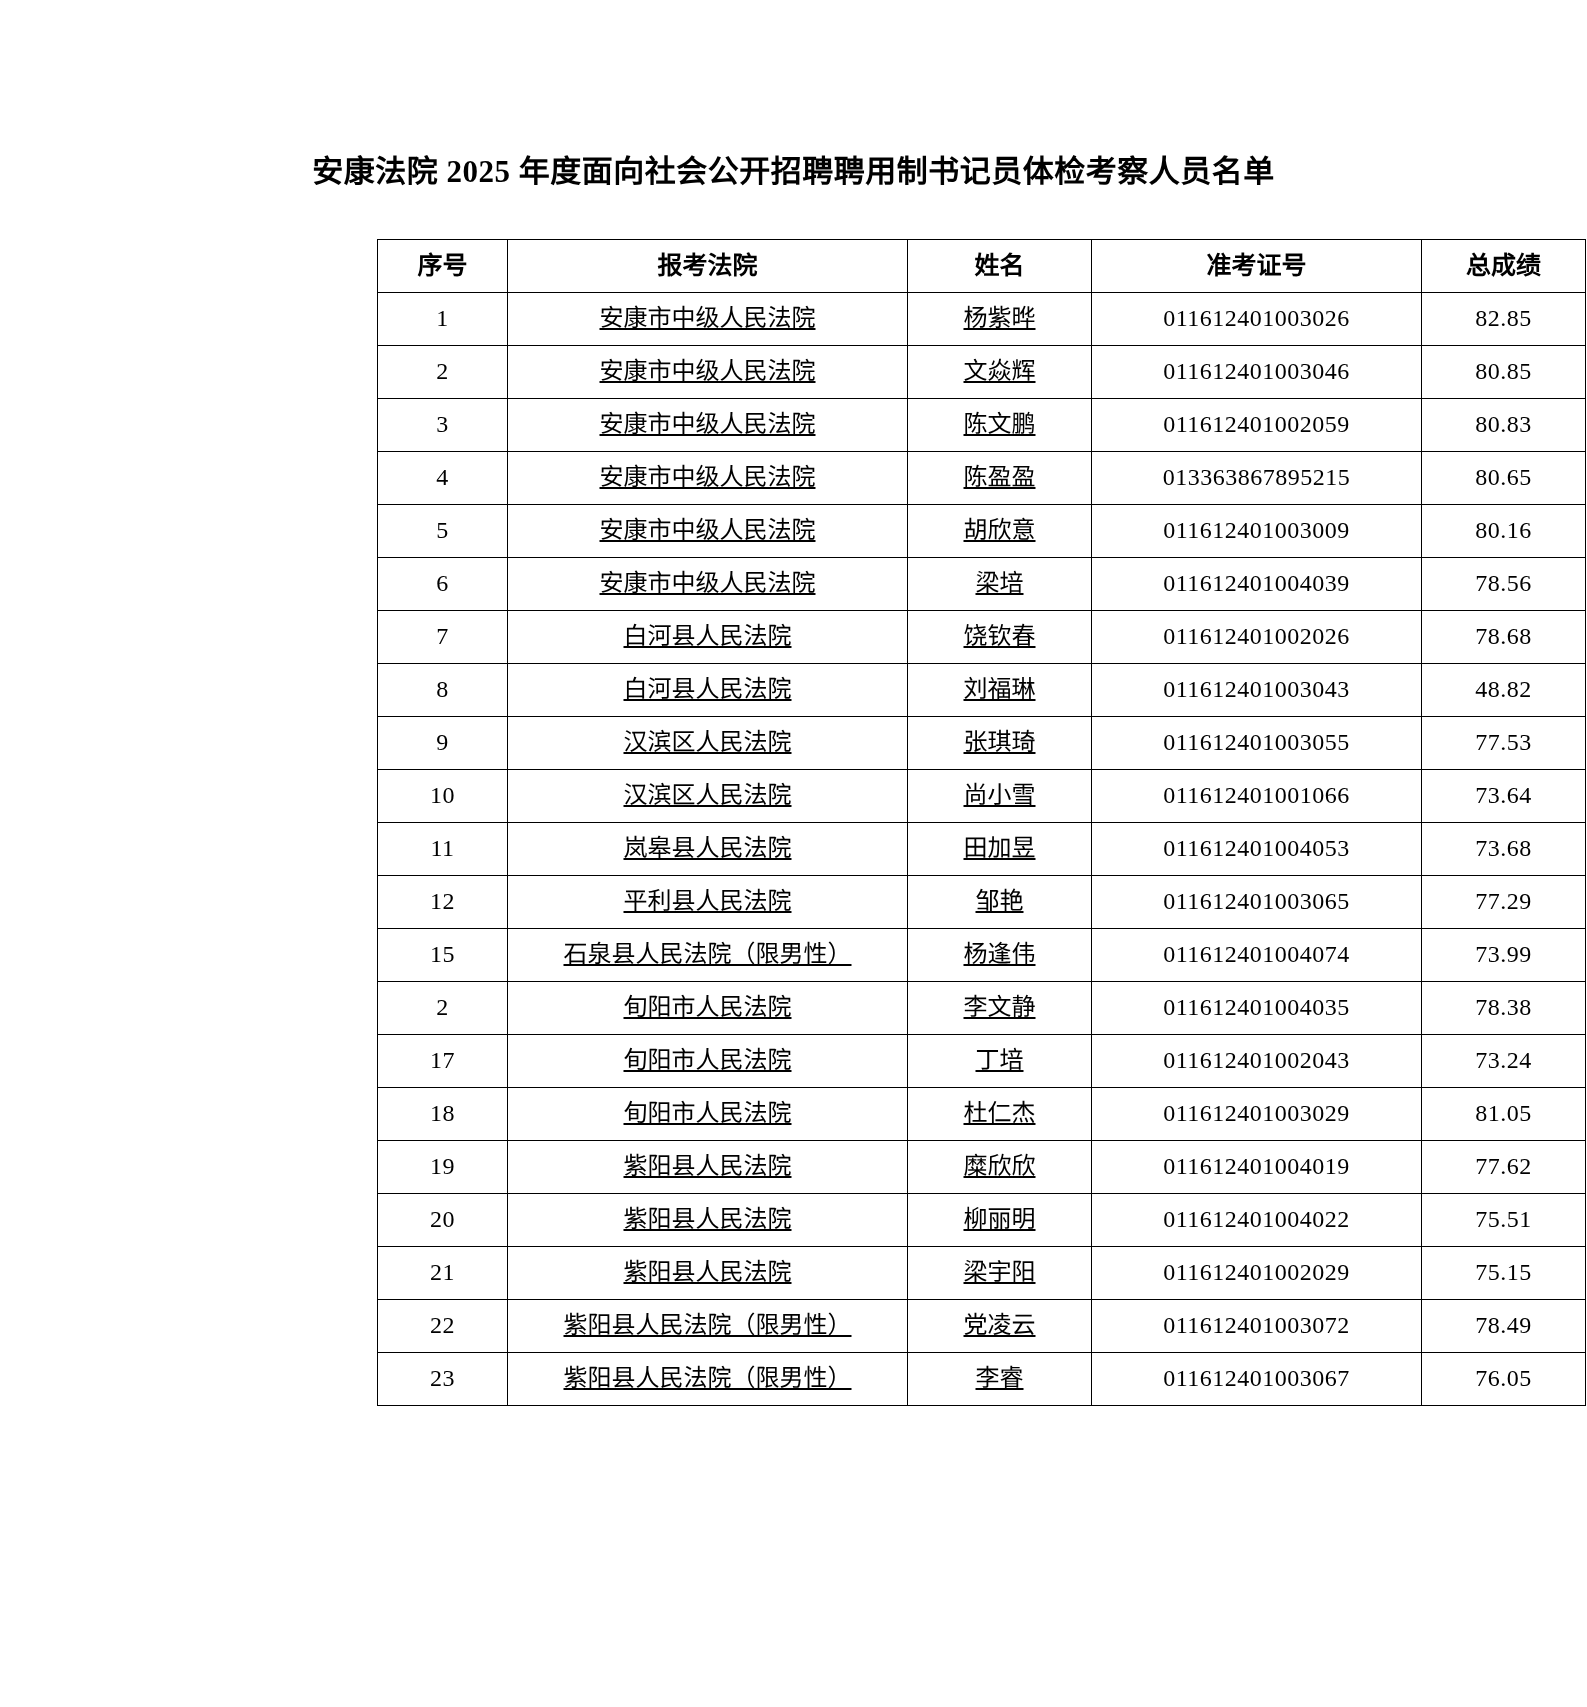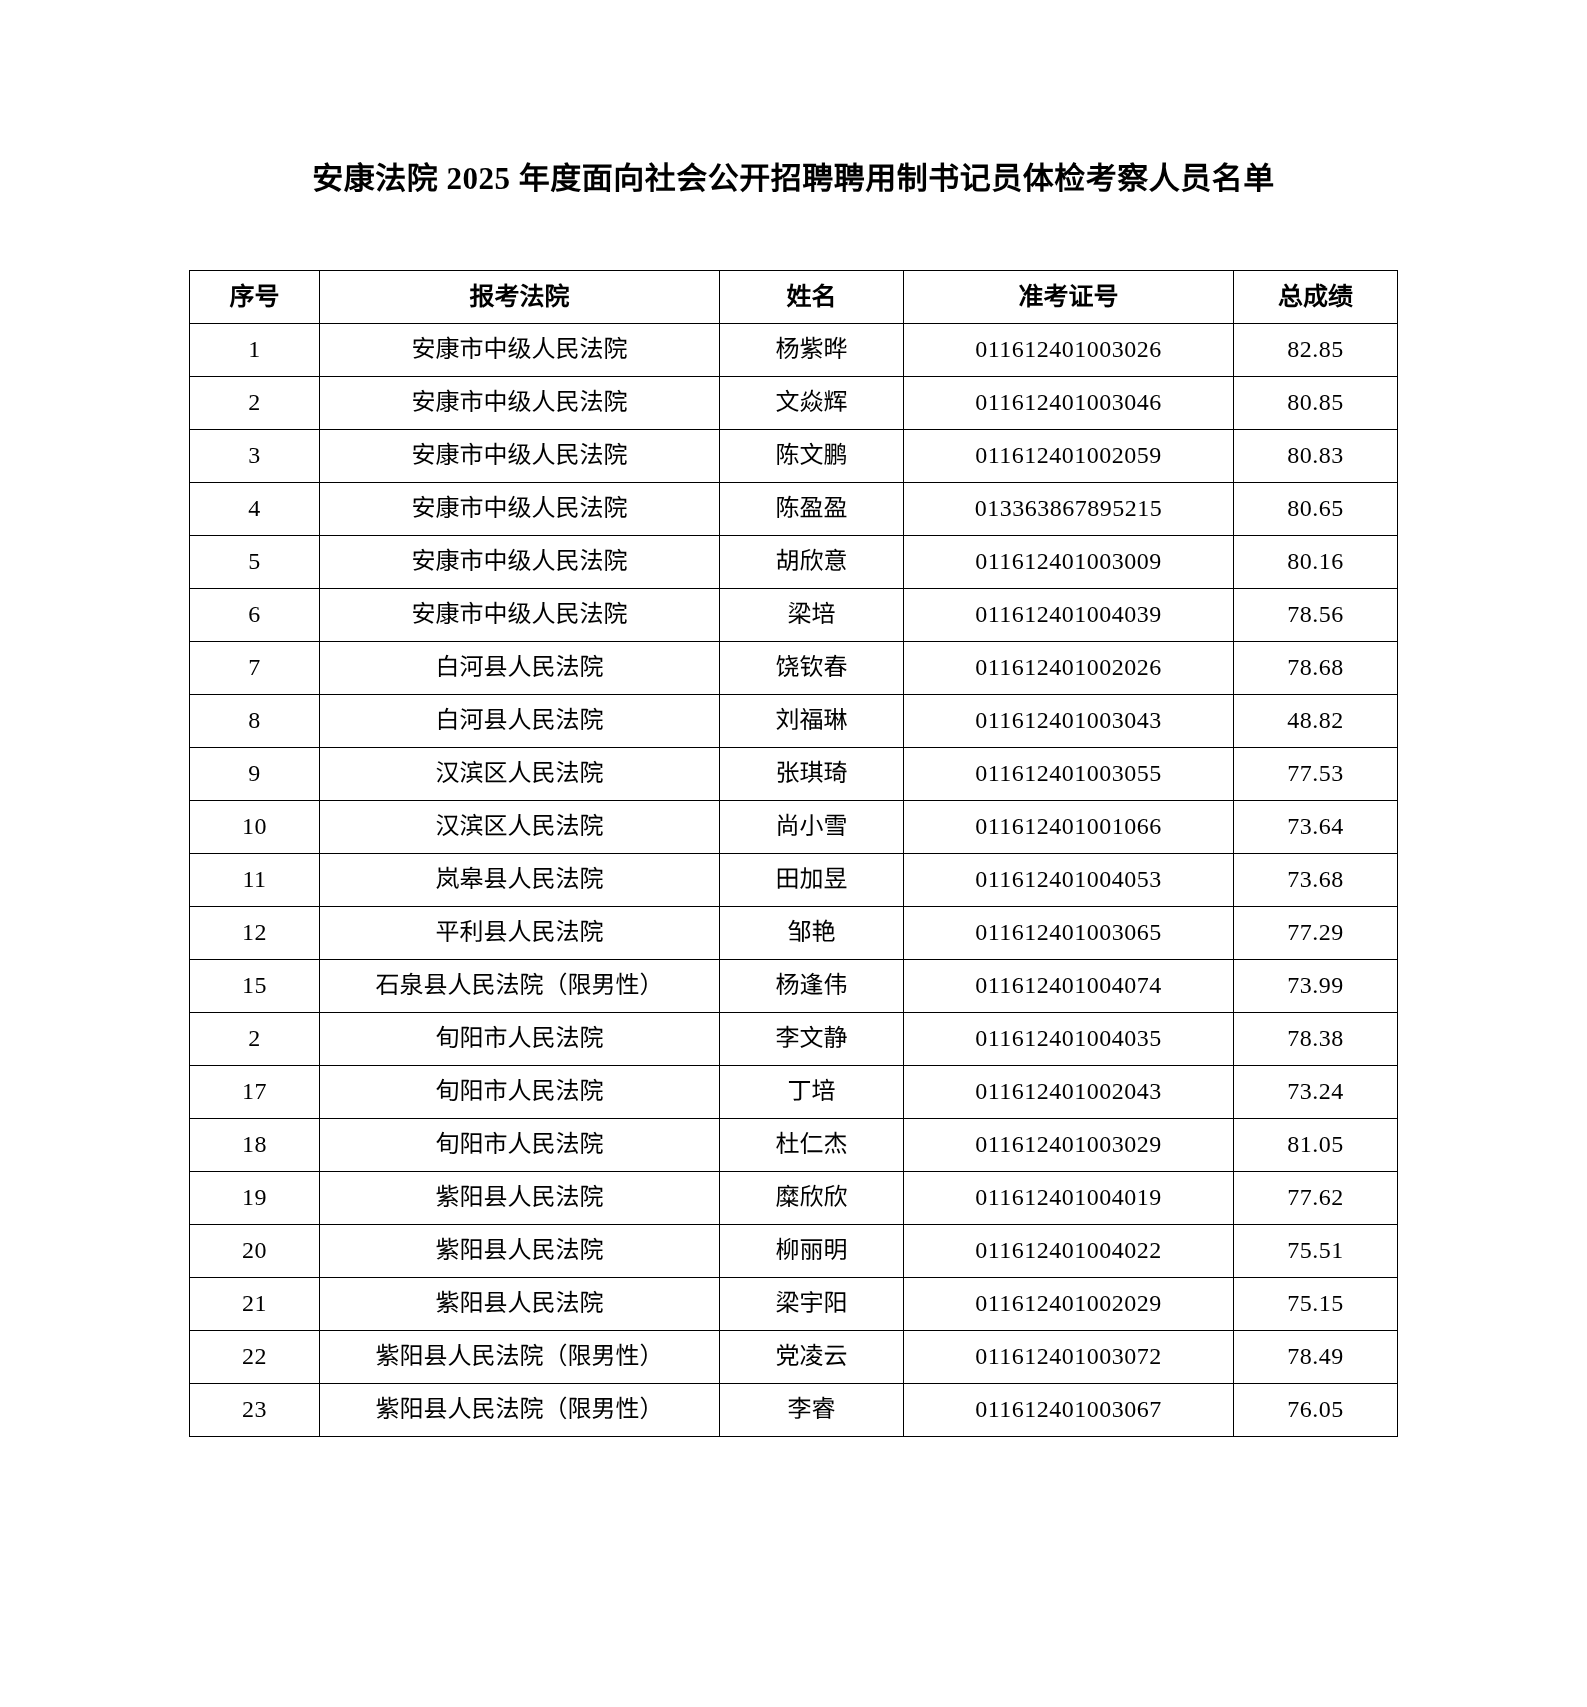--- a/index.html
+++ b/index.html
@@ -12,36 +12,36 @@
     height: 1707px;
     font-family: "Liberation Serif", "DejaVu Serif", serif;
     color: #000000;
     -webkit-font-smoothing: antialiased;
   }
   .page {
     width: 1587px;
     height: 1213px;
     position: relative;
     box-sizing: border-box;
-    padding: 8px;
+    padding: 1px;
   }
   .doc-title {
     text-align: center;
     font-size: 31px;
     font-weight: bold;
     letter-spacing: 0.5px;
     margin: 0;
     padding-top: 145px;
     padding-bottom: 0;
     font-family: "Liberation Serif", "DejaVu Serif", serif;
   }
   .table-wrap {
-    margin-top: 72px;
+    margin-top: 48px;
     display: flex;
-    justify-content: center;
+    justify-content: flex-end;
   }
   table.roster {
     border-collapse: collapse;
     table-layout: fixed;
     width: 1208px;
     font-size: 24px;
   }
   table.roster col.c-idx   { width: 130px; }
   table.roster col.c-court { width: 400px; }
   table.roster col.c-name  { width: 184px; }
@@ -61,20 +61,21 @@
   table.roster th {
     font-weight: bold;
     font-size: 25px;
   }
   td.num, td.score, td.exam {
     font-family: "Liberation Serif", "DejaVu Serif", serif;
     letter-spacing: 0.5px;
   }
   td.cn {
     font-family: "Liberation Serif", "DejaVu Serif", serif;
+    text-decoration: underline;
   }
 </style>
 </head>
 <body>
 
 <div class="page">
 
   <h1 class="doc-title">安康法院 2025 年度面向社会公开招聘聘用制书记员体检考察人员名单</h1>
 
   <div class="table-wrap">

